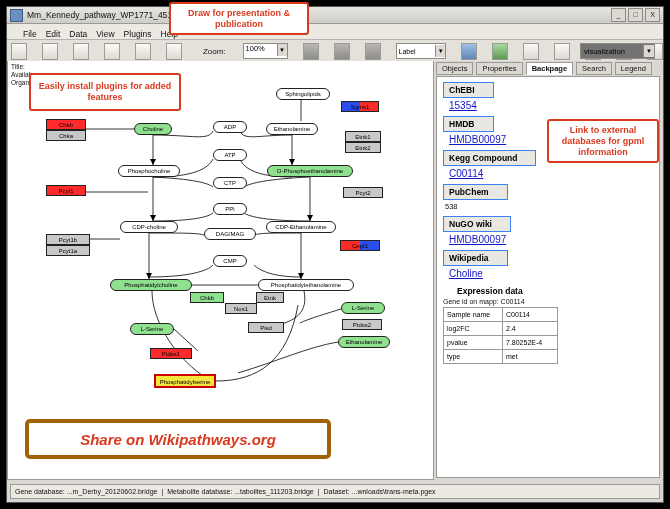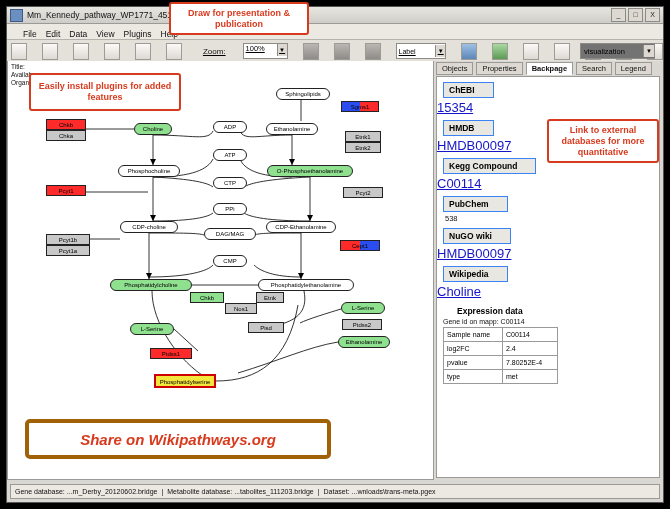--- a/index.html
+++ b/index.html
@@ -11,21 +11,21 @@
   .titlebar .tb-icon{width:11px;height:11px;background:#6b8fc0;border:1px solid #3d5a84;margin-right:4px;}
   .titlebar .tb-title{font-size:8.5px;color:#111;white-space:nowrap;overflow:hidden;}
   .titlebar .tb-btns{margin-left:auto;display:flex;gap:2px;}
   .titlebar .tb-btns span{width:13px;height:12px;background:#ddd9d2;border:1px solid #8d8b86;font-size:7px;line-height:11px;text-align:center;color:#222;}
 
   
   .menubar{height:15px;background:#ece9e3;border-bottom:1px solid #b5b3ae;display:flex;align-items:flex-end;padding-left:16px;gap:9px;}
   .menubar span{font-size:8.5px;color:#111;}
 
   
-  .toolbar{height:22px;background:#e4e1db;border-bottom:1px solid #b5b3ae;display:flex;align-items:center;padding-left:4px;gap:15px;text-decoration:underline;}
+  .toolbar{height:22px;background:#e4e1db;border-bottom:1px solid #b5b3ae;display:flex;align-items:center;padding-left:4px;gap:15px;}
   .tbtn{width:15px;height:15px;border:1px solid #9d9b96;background:linear-gradient(#fbfaf8,#ddd9d2);}
   .tbtn.dark{background:linear-gradient(#b9b7b2,#8e8c88);}
   .tbtn.blue{background:linear-gradient(#9fc0e4,#5d86b8);}
   .tbtn.green{background:linear-gradient(#a9d9a0,#5d9a55);}
   .zoomlab{font-size:8px;color:#111;margin:0 2px 0 6px;}
   .zoomsel{width:44px;height:14px;border:1px solid #8d8b86;background:#fff;font-size:7.5px;display:flex;align-items:flex-start;padding-left:2px;}
   .zoomsel .arw{margin-left:auto;width:9px;height:12px;background:#ddd9d2;border-left:1px solid #8d8b86;font-size:6px;text-align:center;line-height:12px;}
   .labsel{width:50px;height:14px;border:1px solid #8d8b86;background:#fff;font-size:7px;display:flex;align-items:center;padding-left:2px;}
   .labsel .arw{margin-left:auto;width:9px;height:12px;background:#ddd9d2;border-left:1px solid #8d8b86;font-size:6px;text-align:center;line-height:12px;}
   .vissel{position:absolute;right:8px;top:36px;width:70px;height:14px;border:1px solid #8d8b86;background:#737373;font-size:7.5px;display:flex;align-items:center;padding-left:3px;}
@@ -50,21 +50,21 @@
   .gene.greenw{background:#8fe08f;}
   .gene.yel{background:#f3e63c;}
   svg.edges{position:absolute;left:0;top:0;width:427px;height:430px;}
 
   
   .tabs{display:flex;height:13px;margin:1px 0 0 2px;gap:3px;}
   .tab{font-size:7.5px;padding:1px 5px;border:1px solid #9b9a96;background:linear-gradient(#efedе8,#d5d2cc);background:#ddd9d2;color:#111;}
   .tab.active{background:#fff;border-bottom:1px solid #fff;font-weight:bold;}
   .panel{position:absolute;left:2px;top:15px;right:3px;bottom:2px;background:#fff;border:1px solid #9b9a96;overflow:hidden;}
   .secthead{display:inline-block;border:1px solid #3b82f6;background:#e9e7e2;font-size:8.5px;font-weight:bold;padding:2px 18px 2px 5px;margin:5px 0 2px 6px;}
-  .link{font-size:13px;color:#1414c8;text-decoration:underline;margin-left:0;display:block;}
+  .link{font-size:10px;color:#1414c8;text-decoration:underline;margin-left:12px;display:block;}
   .plain{font-size:7.5px;color:#111;margin-left:8px;display:block;}
   .exprhead{font-size:8.5px;font-weight:bold;margin:7px 0 2px 20px;}
   .geneid{font-size:7px;margin:2px 0 2px 6px;color:#111;}
   table.expr{margin-left:6px;border-collapse:collapse;}
   table.expr td{border:1px solid #9b9a96;font-size:7px;padding:1px 3px;height:11px;}
   table.expr td.k{width:52px;}
   table.expr td.v{width:48px;}
 
   
   .status{position:absolute;left:0;right:0;bottom:0;height:22px;background:#d9d7d2;display:flex;align-items:center;}
@@ -279,16 +279,16 @@
       <span>Gene database: ...m_Derby_20120602.bridge</span>
       <span style="padding:0 4px;">|</span>
       <span>Metabolite database: ...tabolites_111203.bridge</span>
       <span style="padding:0 4px;">|</span>
       <span>Dataset: ...wnloads\trans-meta.pgex</span>
     </div>
   </div>
 
   <div class="callout" style="left:162px;top:-5px;width:140px;height:33px;font-size:9px;">Draw for presentation &amp; publication</div>
   <div class="callout" style="left:22px;top:66px;width:152px;height:38px;font-size:9px;">Easily install plugins for added features</div>
-  <div class="callout" style="left:540px;top:112px;width:112px;height:44px;font-size:9px;">Link  to external databases  for more quantitative</div>
+  <div class="callout" style="left:540px;top:112px;width:112px;height:44px;font-size:9px;">Link  to external databases  for gpml information</div>
   <div class="share" style="left:18px;top:412px;width:298px;height:32px;font-size:15px;">Share on Wikipathways.org</div>
 
 </div>
 
 </body></html>

